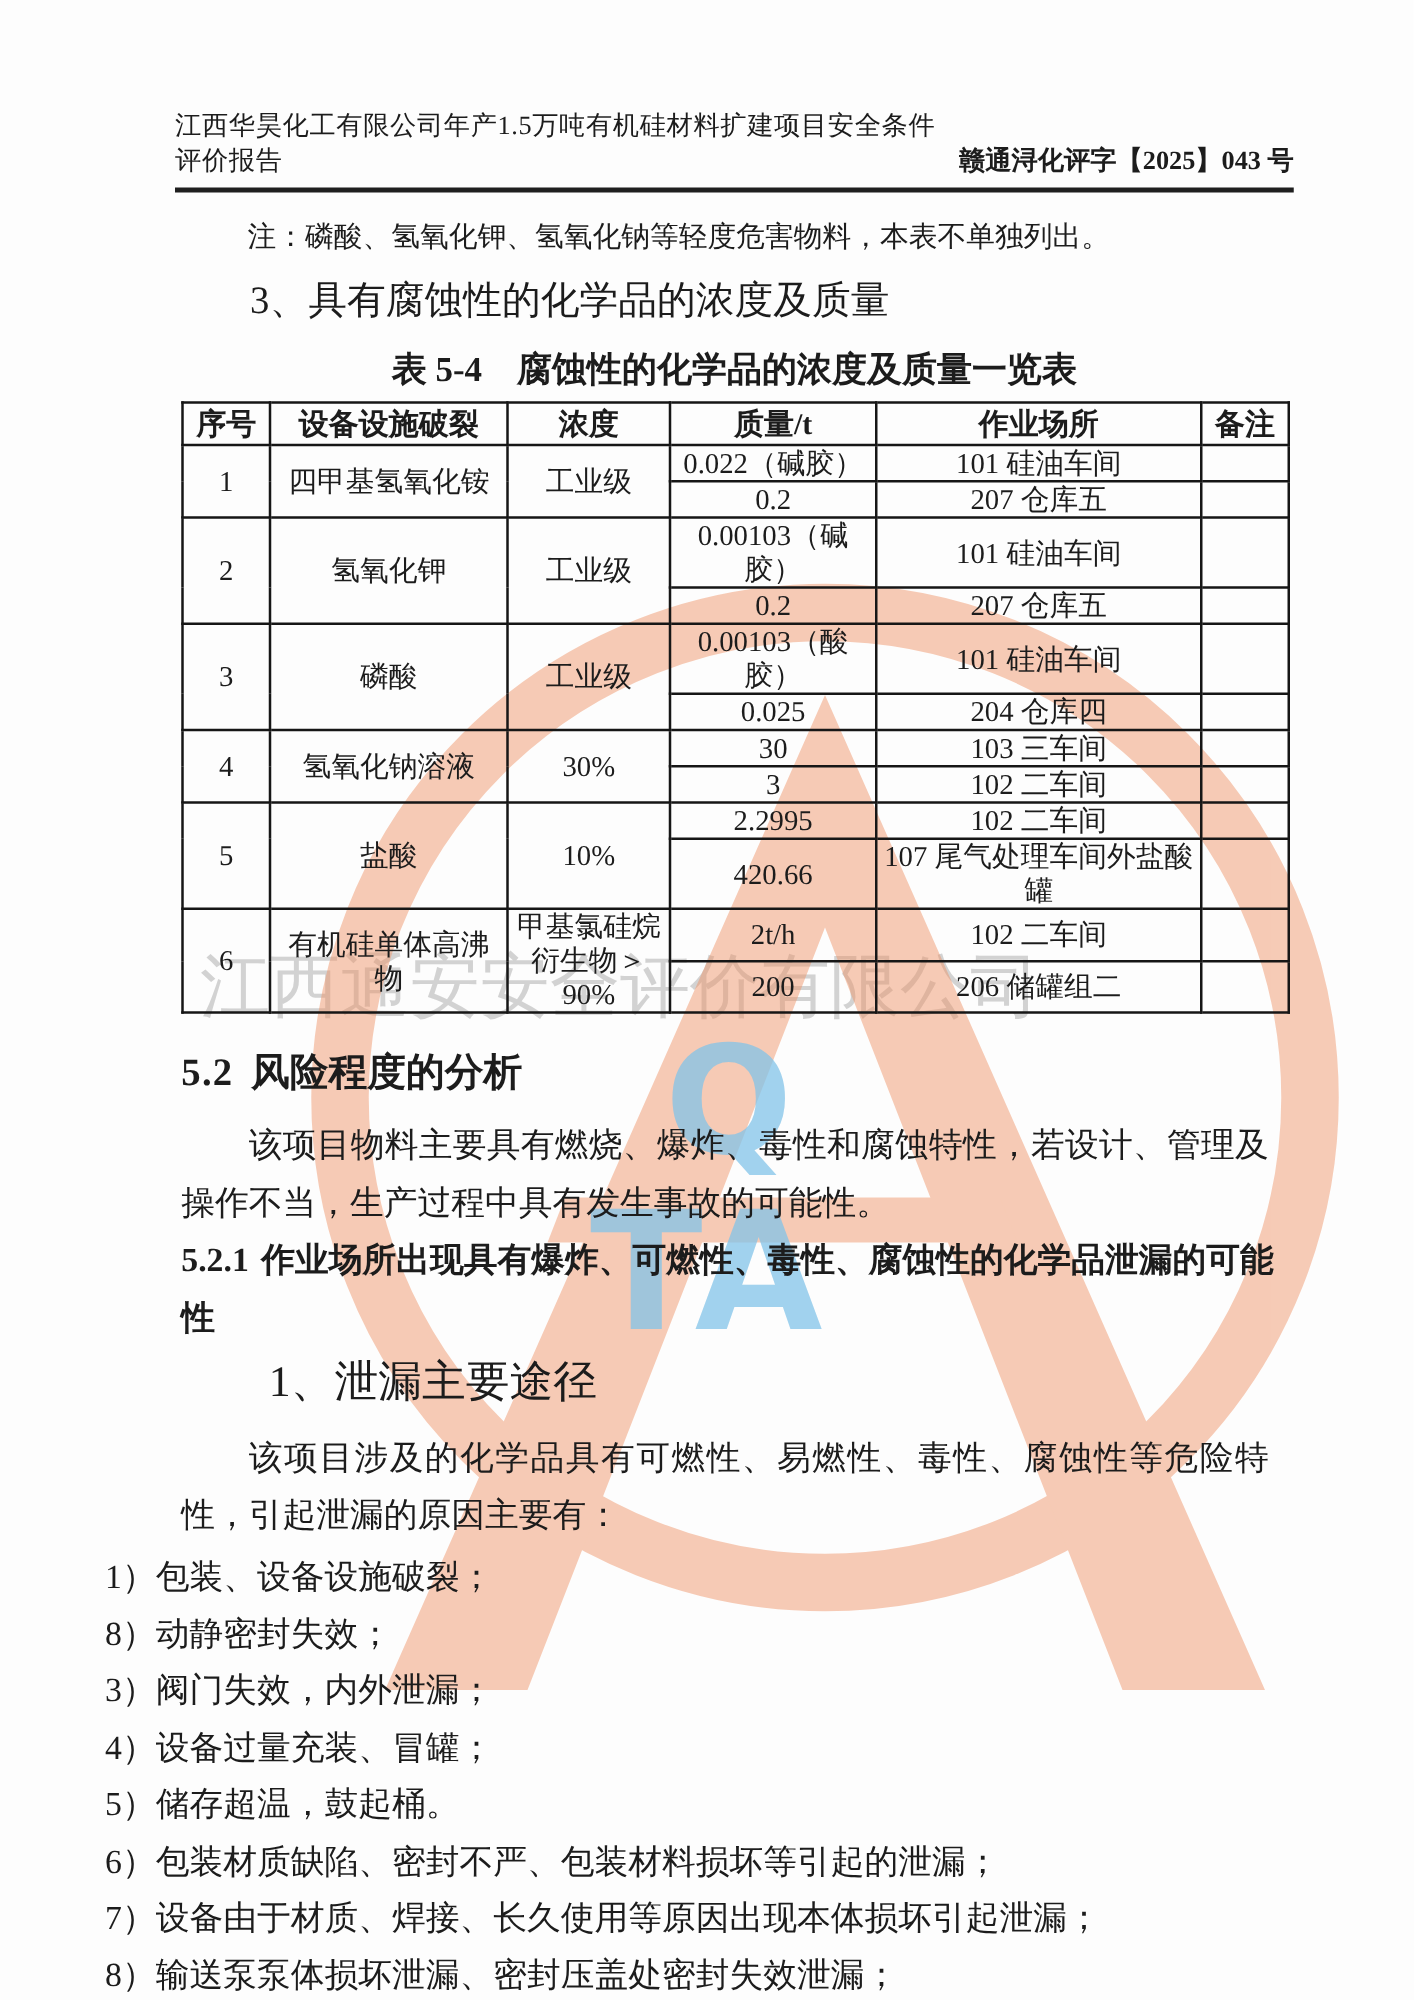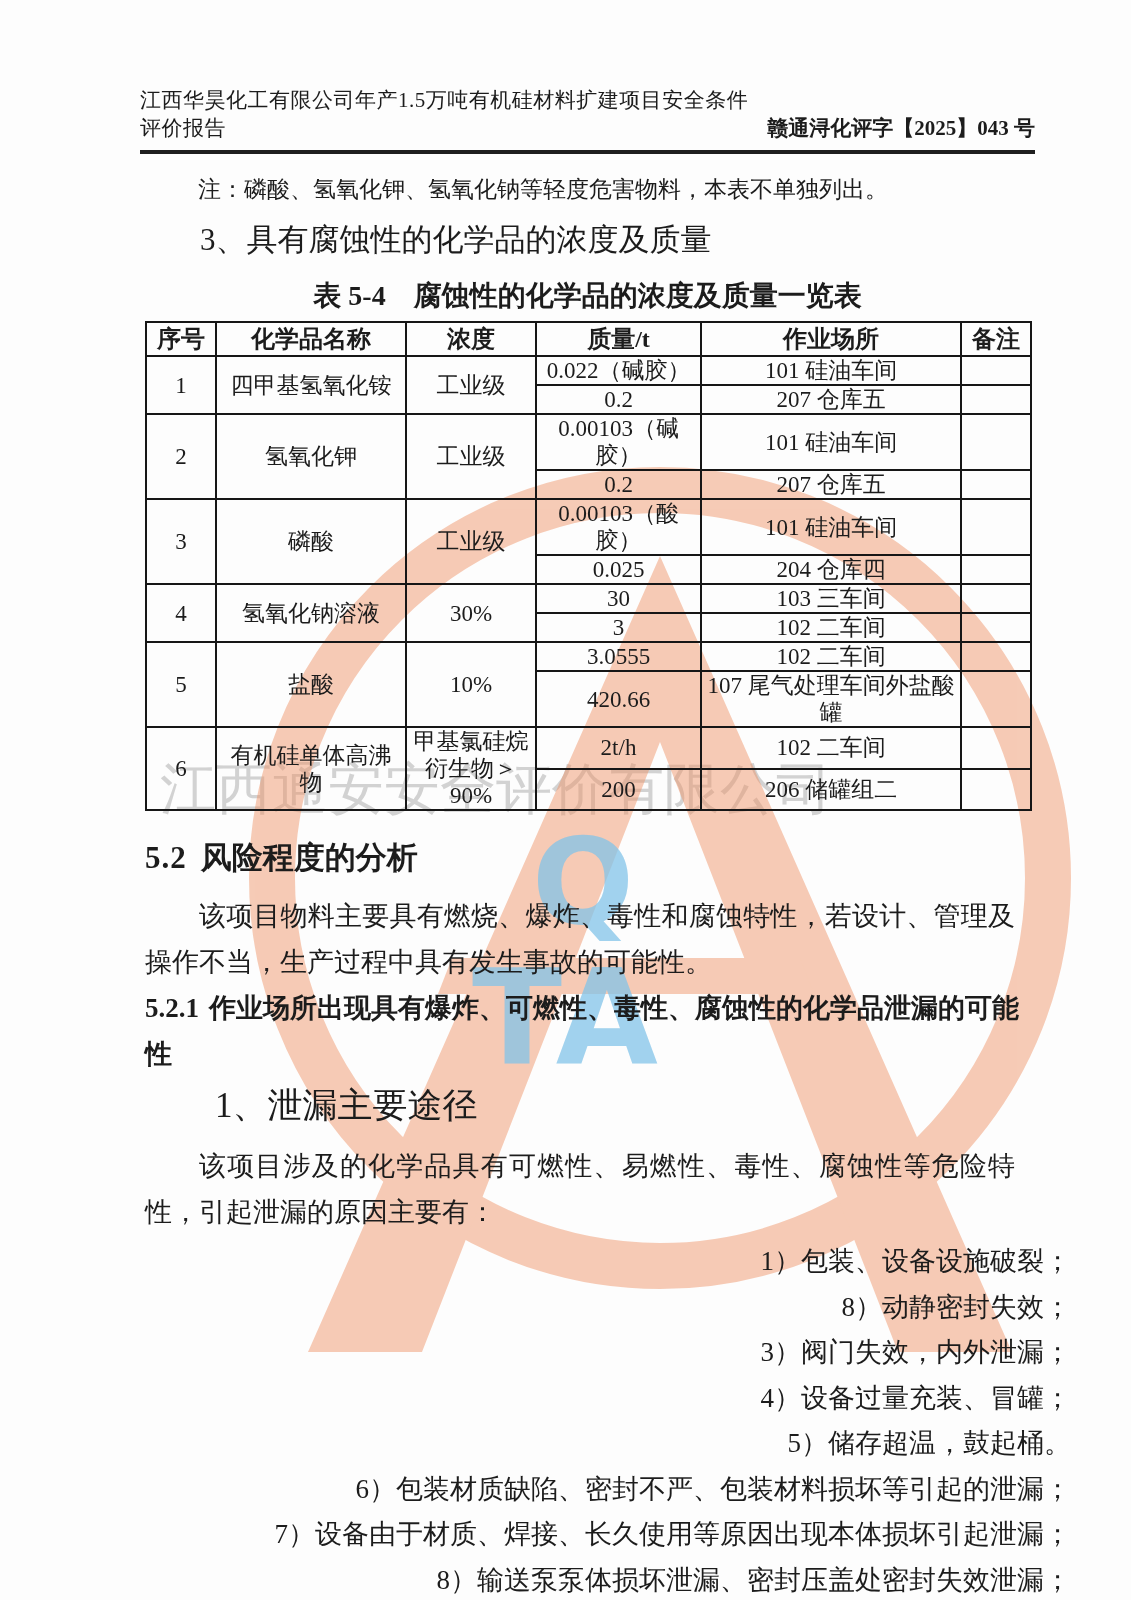--- a/index.html
+++ b/index.html
@@ -46,21 +46,21 @@
   .para { margin:14px 116px 0 145px; width:870px; font-size:27px; line-height:46px;
           text-align:justify; text-indent:2em; }
 
   .h521 { margin:0 96px 0 145px; width:880px; font-size:27px; line-height:46px; font-weight:bold; }
   .h521 .num { font-family:"Liberation Serif",serif; margin-right:10px; }
   .h521 .ttl { font-family:"Liberation Sans","DejaVu Sans",sans-serif; }
 
   .leak-heading { margin:6px 96px 0 145px; font-size:35px; line-height:46px; text-indent:2em; }
 
   .leak-list { list-style:none; margin-top:4px; }
-  .leak-list li { margin-left:116px; margin-right:60px; font-size:27px; line-height:45.5px;text-align:right; }
+  .leak-list li { margin-left:84px; margin-right:60px; font-size:27px; line-height:45.5px; }
 </style>
 </head>
 <body>
 
 <div class="page">
 
   <div class="watermark">
     <div class="wm-company">江西通安安全评价有限公司</div>
     <svg class="wm-logo" width="1131" height="1600" viewBox="0 0 1131 1600">
       <g opacity="0.48">
@@ -91,21 +91,21 @@
         <col class="c-no">
           <col class="c-name">
           <col class="c-conc">
         <col class="c-mass">
           <col class="c-place">
           <col class="c-remark">
       </colgroup>
       <thead>
           <tr id="chem-head-row">
             <th>序号</th>
-            <th>化学品名称</th>
+            <th>设备设施破裂</th>
             <th>浓度</th>
             <th>质量/t</th>
             <th>作业场所</th>
             <th>备注</th>
           </tr>
         </thead>
       <tbody id="chem-body">
           <tr>
             <td rowspan="2">1</td>
             <td rowspan="2">四甲基氢氧化铵</td>
@@ -155,21 +155,21 @@
           </tr>
           <tr>
             <td>3</td>
             <td>102 二车间</td>
             <td></td>
           </tr>
           <tr>
             <td rowspan="2">5</td>
             <td rowspan="2">盐酸</td>
             <td rowspan="2">10%</td>
-            <td>3.0555</td>
+            <td>2.2995</td>
             <td>102 二车间</td>
             <td></td>
           </tr>
           <tr>
             <td>420.66</td>
             <td>107 尾气处理车间外盐酸罐</td>
             <td></td>
           </tr>
           <tr>
             <td rowspan="2">6</td>

